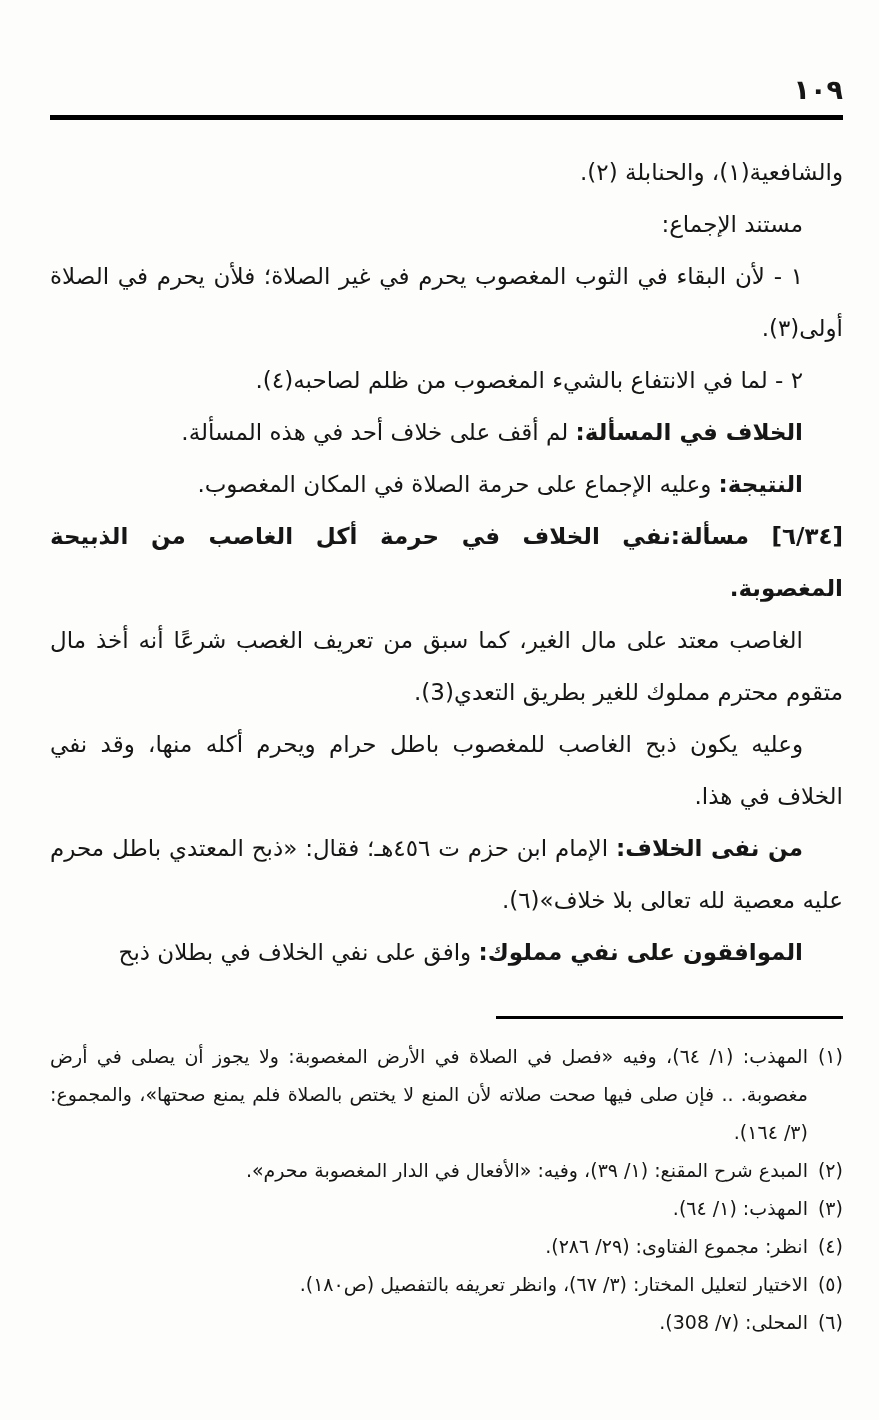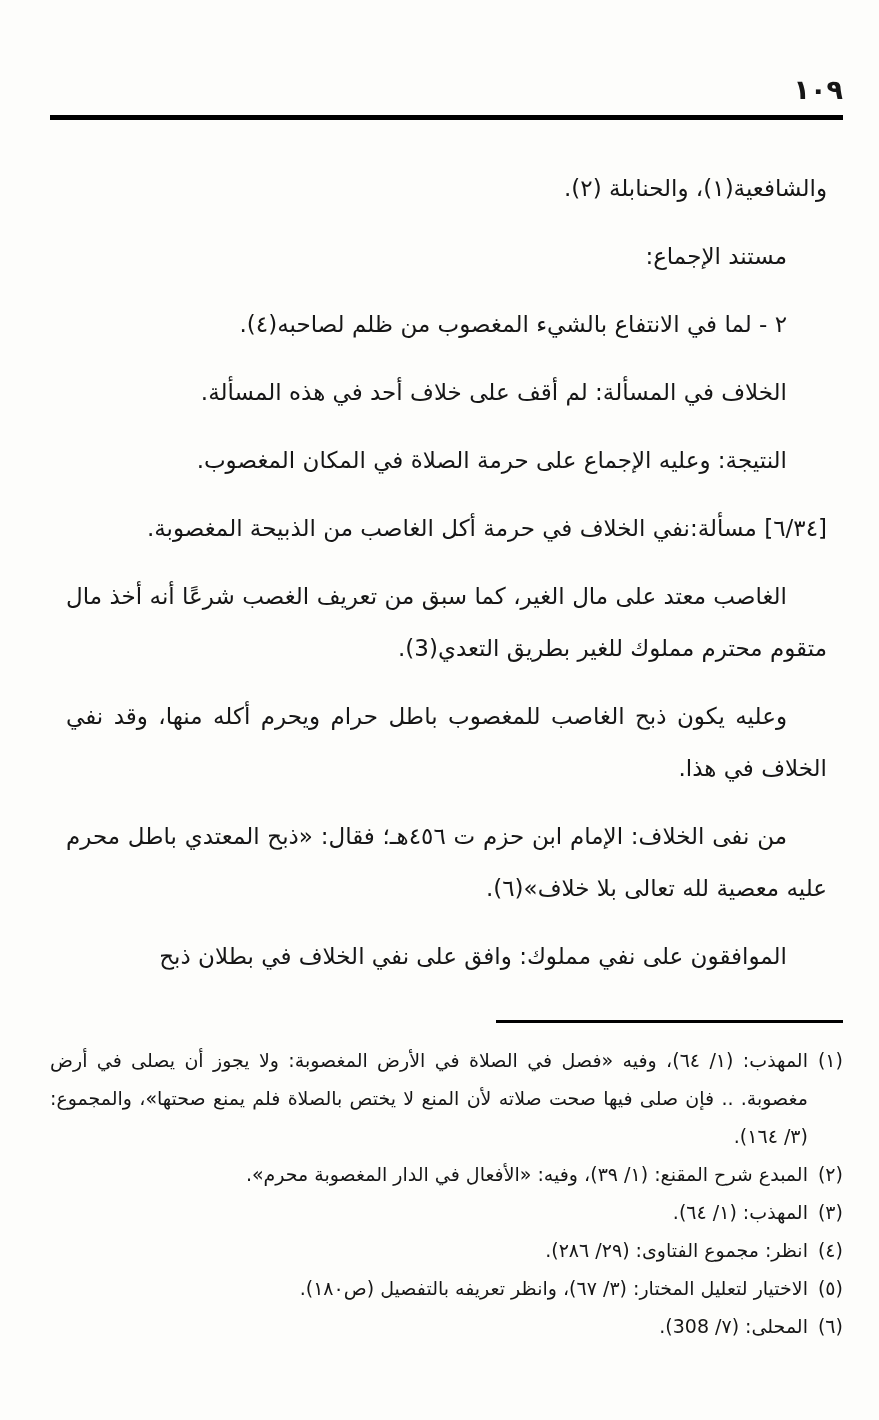--- a/index.html
+++ b/index.html
@@ -41,27 +41,27 @@
     margin: 10px 36px 0 50px;
   }
   .body-text {
     padding: 26px 36px 0 50px;
     font-size: 23px;
     line-height: 52px;
     text-align: justify;
     text-align-last: right;
   }
   .body-text p {
-    margin: 16px;
+    margin: 0;
   }
   .indent {
     text-indent: 40px;
   }
   .lead {
-    font-weight: 400;
+    font-weight: 700;
   }
   .bold-para {
     font-weight: 700;
   }
   .footnote-rule {
     width: 347px;
     border-top: 3px solid #000;
     margin: 38px 36px 18px auto;
     margin-right: 36px;
   }
@@ -91,20 +91,21 @@
 <div class="page">
 
   <div class="header">
     <div class="page-number">١٠٩</div>
   </div>
   <div class="header-rule"></div>
 
   <div class="body-text">
     <p><span class="lead"></span><span>والشافعية(١)، والحنابلة (٢).</span></p>
     <p class="indent"><span class="lead"></span><span>مستند الإجماع:</span></p>
+    <p class="indent"><span class="lead"></span><span>١ - لأن البقاء في الثوب المغصوب يحرم في غير الصلاة؛ فلأن يحرم في الصلاة أولى(٣).</span></p>
     <p class="indent"><span class="lead"></span><span>٢ - لما في الانتفاع بالشيء المغصوب من ظلم لصاحبه(٤).</span></p>
     <p class="indent"><span class="lead">الخلاف في المسألة:</span><span> لم أقف على خلاف أحد في هذه المسألة.</span></p>
     <p class="indent"><span class="lead">النتيجة:</span><span> وعليه الإجماع على حرمة الصلاة في المكان المغصوب.</span></p>
     <p class="bold-para"><span class="lead">[٦/٣٤] مسألة:نفي الخلاف في حرمة أكل الغاصب من الذبيحة المغصوبة.</span><span></span></p>
     <p class="indent"><span class="lead"></span><span>الغاصب معتد على مال الغير، كما سبق من تعريف الغصب شرعًا أنه أخذ مال متقوم محترم مملوك للغير بطريق التعدي(3).</span></p>
     <p class="indent"><span class="lead"></span><span>وعليه يكون ذبح الغاصب للمغصوب باطل حرام ويحرم أكله منها، وقد نفي الخلاف في هذا.</span></p>
     <p class="indent"><span class="lead">من نفى الخلاف:</span><span> الإمام ابن حزم ت ٤٥٦هـ؛ فقال: «ذبح المعتدي باطل محرم عليه معصية لله تعالى بلا خلاف»(٦).</span></p>
     <p class="indent"><span class="lead">الموافقون على نفي مملوك:</span><span> وافق على نفي الخلاف في بطلان ذبح</span></p>
   </div>
 

